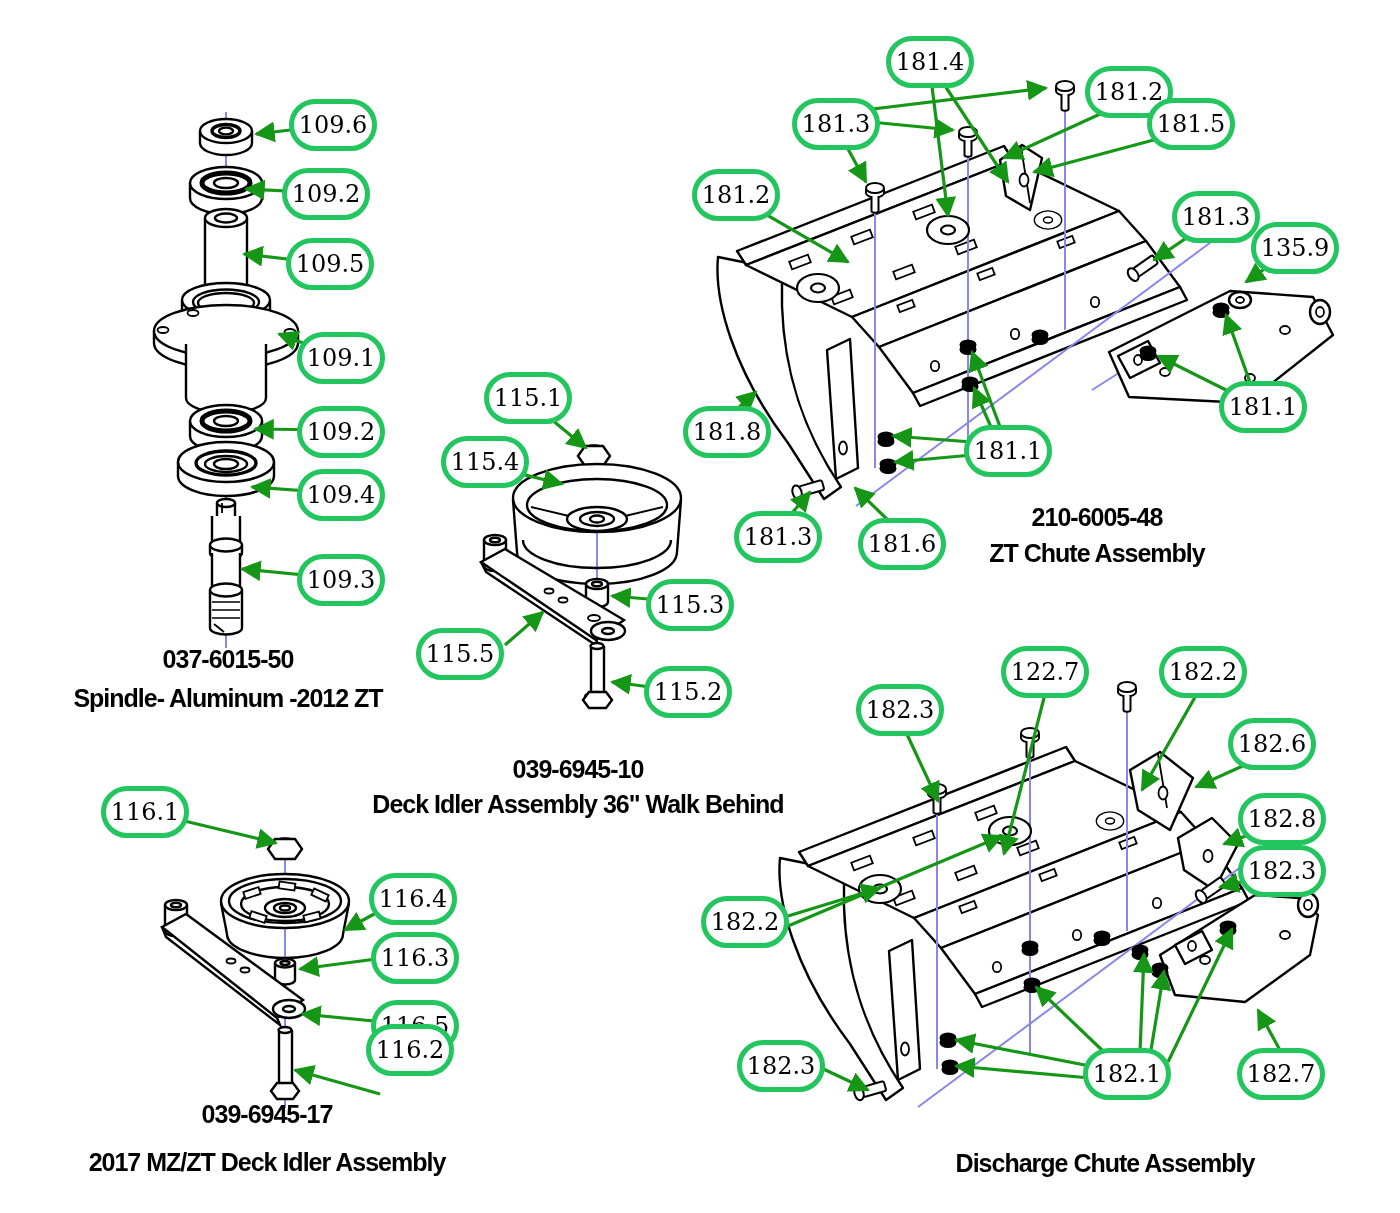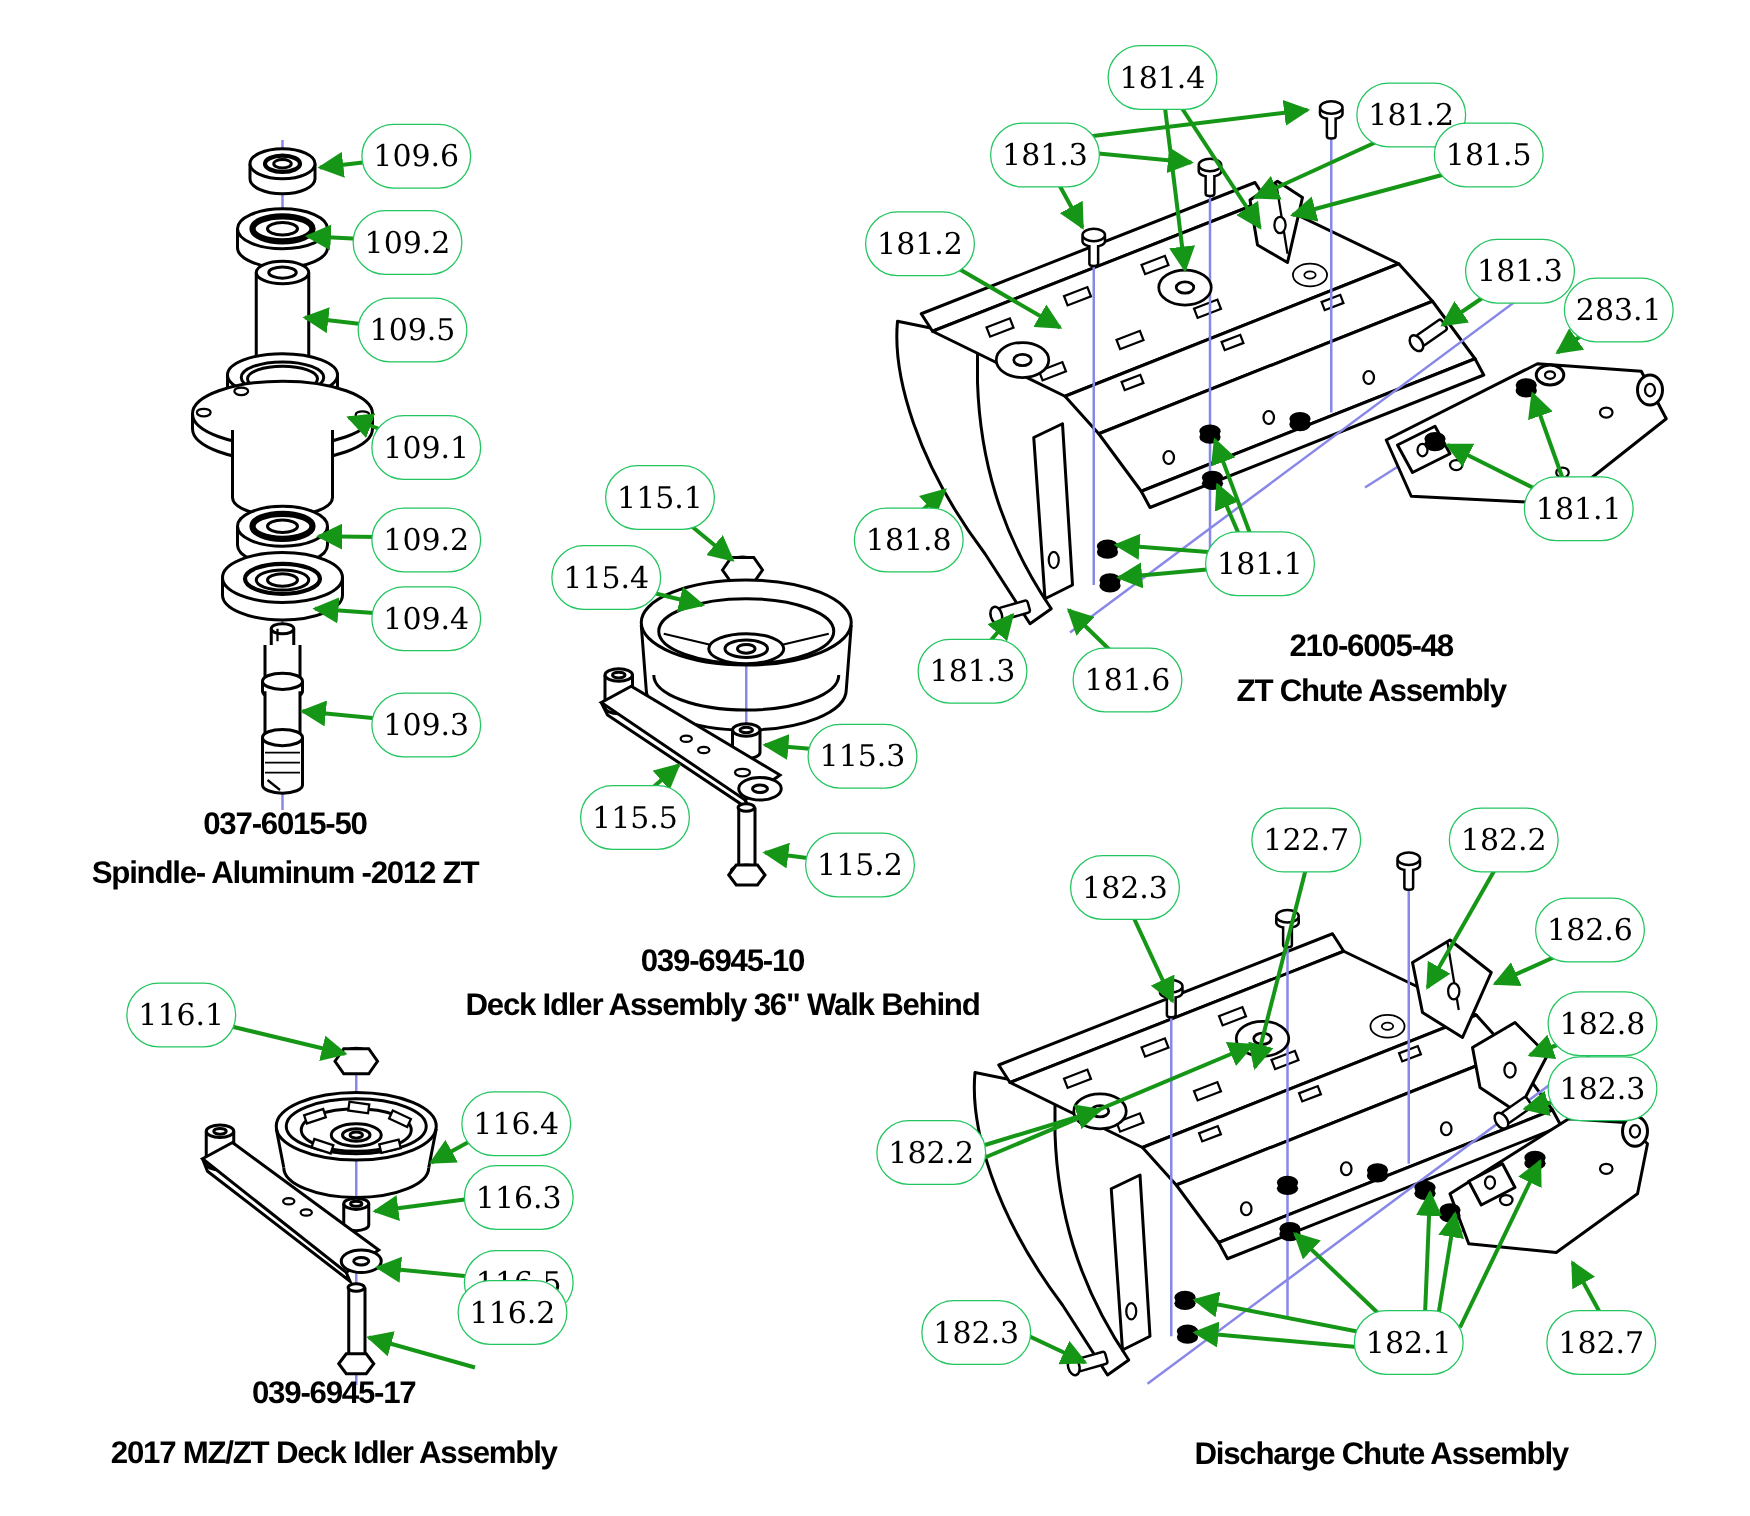--- a/index.html
+++ b/index.html
@@ -1,19 +1,19 @@
 <!DOCTYPE html>
 <html><head>
 <meta charset="utf-8">
 <style>
   html,body{margin:0;padding:0;background:#fff;}
   #canvas{position:relative;width:1400px;height:1213px;background:#fff;overflow:hidden;
           font-family:"Liberation Sans",sans-serif;}
   #art{position:absolute;left:0;top:0;z-index:1;}
-  .bubble{position:absolute;width:88px;height:52px;border:1px solid #22c55e;border-radius:26px;
+  .bubble{position:absolute;width:88px;height:52px;border:5px solid #22c55e;border-radius:26px;
           background:#fff;display:flex;align-items:center;justify-content:center;
           font-family:"DejaVu Serif",serif;font-size:24px;color:#000;z-index:3;box-sizing:border-box;}
   .title-line{position:absolute;width:480px;text-align:center;font-family:"Liberation Sans",sans-serif;
           font-weight:bold;font-size:25px;letter-spacing:-1px;color:#000;white-space:nowrap;z-index:2;}
 </style>
 </head>
 <body>
 
 <div id="canvas">
 
@@ -338,30 +338,30 @@
   <div class="bubble" style="left:282px;top:168px">109.2</div>
   <div class="bubble" style="left:286px;top:238px">109.5</div>
   <div class="bubble" style="left:297px;top:332px">109.1</div>
   <div class="bubble" style="left:297px;top:406px">109.2</div>
   <div class="bubble" style="left:297px;top:469px">109.4</div>
   <div class="bubble" style="left:297px;top:554px">109.3</div>
 
   <div class="bubble" style="left:484px;top:372px">115.1</div>
   <div class="bubble" style="left:441px;top:436px">115.4</div>
   <div class="bubble" style="left:646px;top:579px">115.3</div>
-  <div class="bubble" style="left:464px;top:628px">115.5</div>
+  <div class="bubble" style="left:416px;top:628px">115.5</div>
   <div class="bubble" style="left:644px;top:666px">115.2</div>
 
   <div class="bubble" style="left:886px;top:36px">181.4</div>
   <div class="bubble" style="left:792px;top:98px">181.3</div>
   <div class="bubble" style="left:1085px;top:66px">181.2</div>
   <div class="bubble" style="left:1147px;top:98px">181.5</div>
   <div class="bubble" style="left:692px;top:169px">181.2</div>
   <div class="bubble" style="left:1172px;top:191px">181.3</div>
-  <div class="bubble" style="left:1251px;top:222px">283.1</div>
+  <div class="bubble" style="left:1251px;top:222px">135.9</div>
   <div class="bubble" style="left:683px;top:406px">181.8</div>
   <div class="bubble" style="left:964px;top:425px">181.1</div>
   <div class="bubble" style="left:1219px;top:381px">181.1</div>
   <div class="bubble" style="left:734px;top:511px">181.3</div>
   <div class="bubble" style="left:858px;top:518px">181.6</div>
 
   <div class="bubble" style="left:101px;top:786px">116.1</div>
   <div class="bubble" style="left:369px;top:873px">116.4</div>
   <div class="bubble" style="left:371px;top:932px">116.3</div>
   <div class="bubble" style="left:371px;top:1000px">116.5</div>

